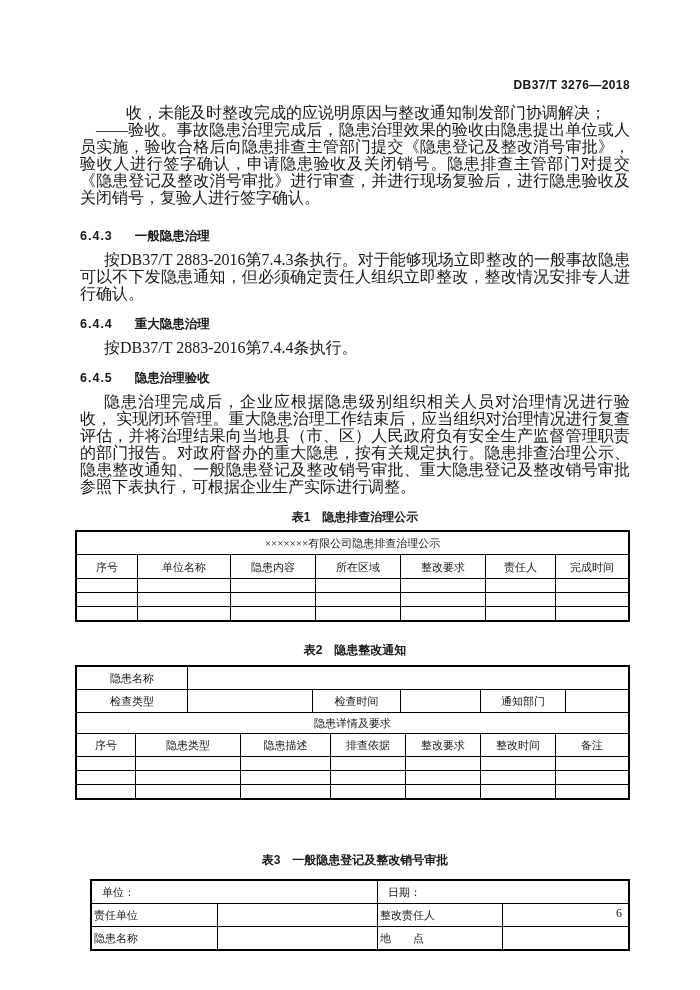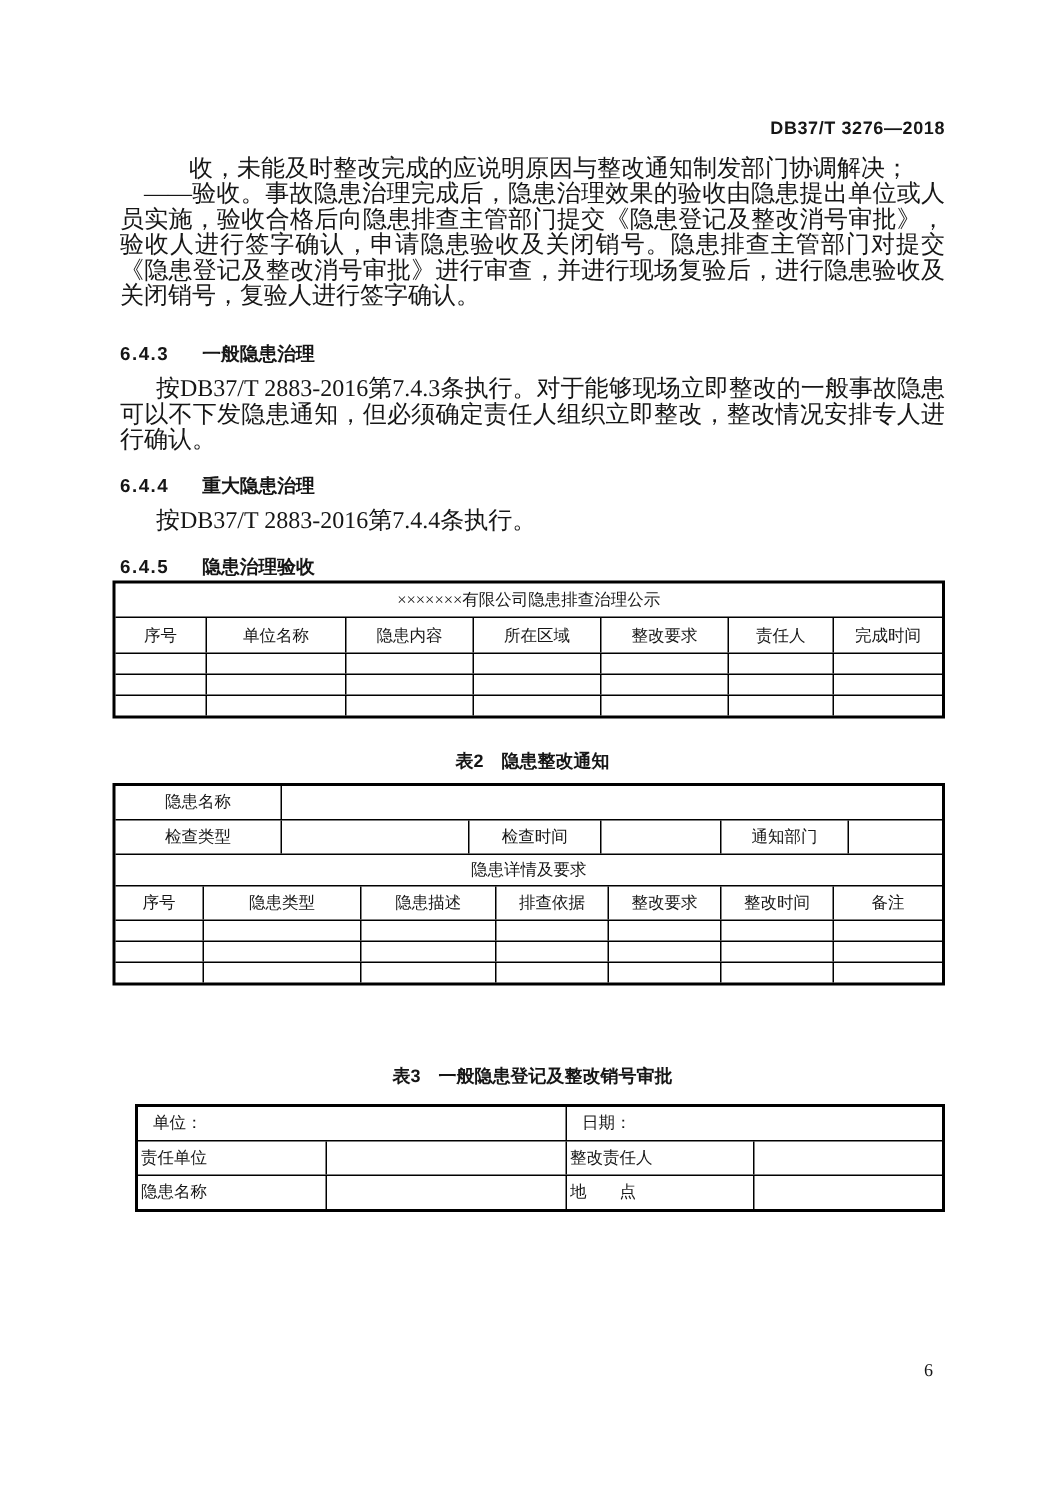--- a/index.html
+++ b/index.html
@@ -80,21 +80,23 @@
   <div class="body-text p-body">按DB37/T 2883-2016第7.4.3条执行。对于能够现场立即整改的一般事故隐患可以不下发隐患通知，但必须确定责任人组织立即整改，整改情况安排专人进行确认。</div>
 
   <div class="sec-heading mt14">
     <span class="sec-num">6.4.4</span><span class="sec-title">重大隐患治理</span>
   </div>
   <div class="body-text p-body">按DB37/T 2883-2016第7.4.4条执行。</div>
 
   <div class="sec-heading mt14">
     <span class="sec-num">6.4.5</span><span class="sec-title">隐患治理验收</span>
   </div>
-
+  <div class="body-text p-body">隐患治理完成后，企业应根据隐患级别组织相关人员对治理情况进行验收， 实现闭环管理。重大隐患治理工作结束后，应当组织对治理情况进行复查评估，并将治理结果向当地县（市、区）人民政府负有安全生产监督管理职责的部门报告。对政府督办的重大隐患，按有关规定执行。隐患排查治理公示、隐患整改通知、一般隐患登记及整改销号审批、重大隐患登记及整改销号审批参照下表执行，可根据企业生产实际进行调整。</div>
+
+  <div class="tbl-caption cap1">表1　隐患排查治理公示</div>
   <div class="tbl">
     <div class="trow">
       <div class="tc h22 fill">×××××××有限公司隐患排查治理公示</div>
     </div>
     <div class="trow">
       <div class="tc h23" style="width:60px">序号</div>
       <div class="tc h23" style="width:93px">单位名称</div>
       <div class="tc h23" style="width:85px">隐患内容</div>
       <div class="tc h23" style="width:85px">所在区域</div>
       <div class="tc h23" style="width:85px">整改要求</div>

